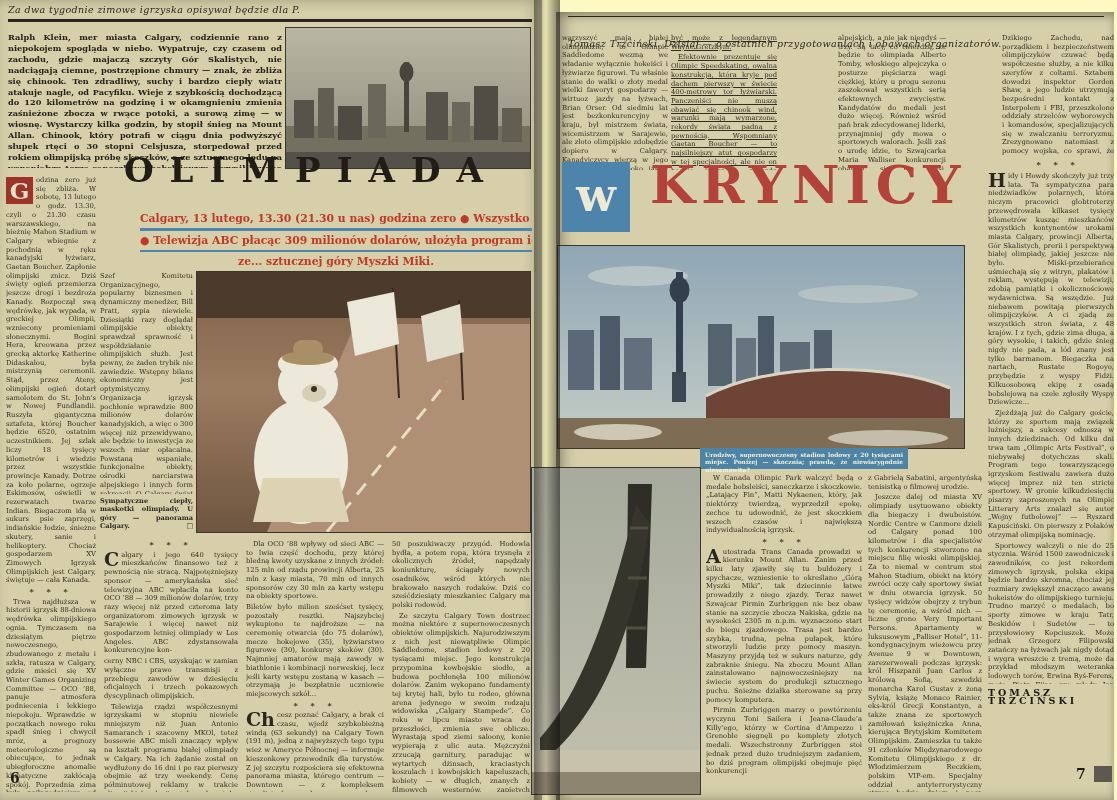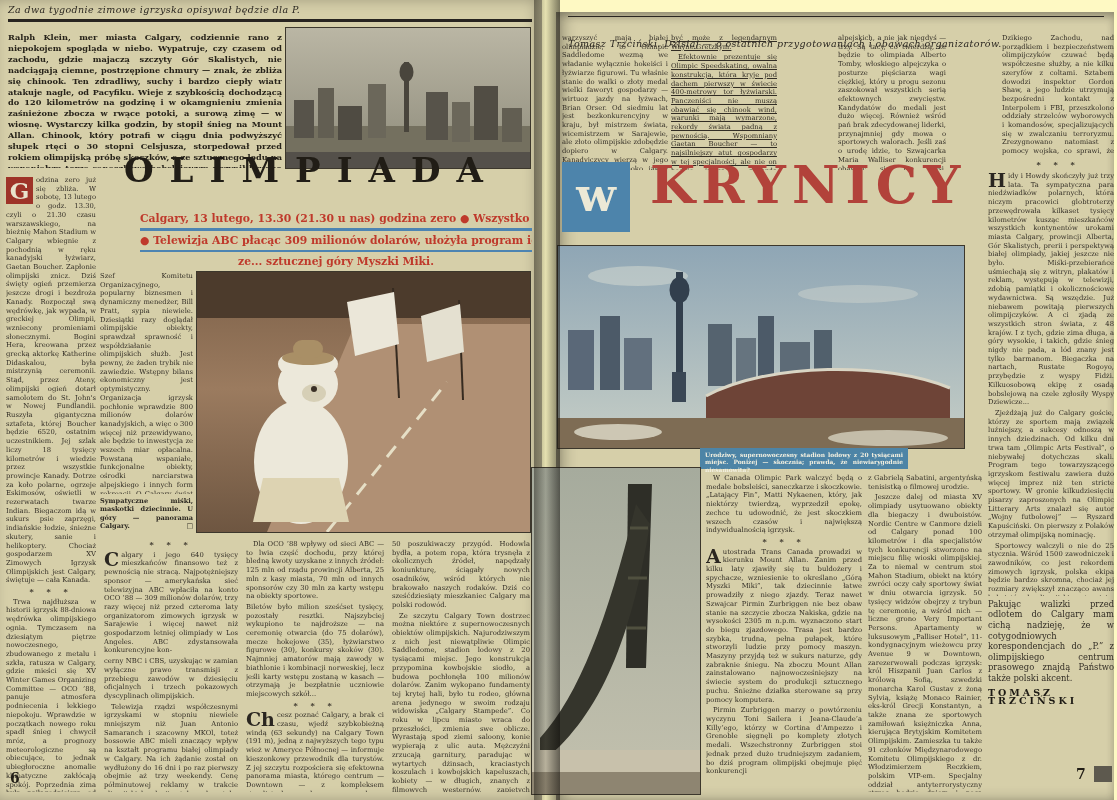--- a/index.html
+++ b/index.html
@@ -91,21 +91,21 @@
       <p><span class="dcsq">G</span><span>odzina zero już się zbliża. W sobotę, 13 lutego o godz. 13.30, czyli o 21.30 czasu warszawskiego, na bieżnię Mahon Stadium w Calgary wbiegnie z pochodnią w ręku kanadyjski łyżwiarz, Gaetan Boucher. Zapłonie olimpijski znicz. Dziś święty ogień przemierza jeszcze drogi i bezdroża Kanady. Rozpoczął swą wędrówkę, jak wypada, w greckiej Olimpii, wzniecony promieniami słonecznymi. Bogini Hera, kreowana przez grecką aktorkę Katherine Didaskalou, była mistrzynią ceremonii. Stąd, przez Ateny, olimpijski ogień dotarł samolotem do St. John's w Nowej Fundlandii. Ruszyła gigantyczna sztafeta, której Boucher będzie 6520, ostatnim uczestnikiem. Jej szlak liczy 18 tysięcy kilometrów i wiedzie przez wszystkie prowincje Kanady. Dotrze za koło polarne, ogrzeje Eskimosów, oświetli w rezerwatach twarze Indian. Biegaczom idą w sukurs psie zaprzęgi, indiańskie łodzie, śnieżne skutery, sanie i helikoptery. Chociaż gospodarzem XV Zimowych Igrzysk Olimpijskich jest Calgary, świętuje — cała Kanada.</span></p>
       <p class="stars-line">* * *</p>
       <p class="ind">Trwa najdłuższa w historii igrzysk 88-dniowa wędrówka olimpijskiego ognia. Tymczasem na dziesiątym piętrze nowoczesnego, zbudowanego z metalu i szkła, ratusza w Calgary, gdzie mieści się XV Winter Games Organizing Committee — OCO ’88, panuje atmosfera podniecenia i lekkiego niepokoju. Wprawdzie w początkach nowego roku spadł śnieg i chwycił mróz, a prognozy meteorologiczne są obiecujące, to jednak ubiegłoroczne anomalie klimatyczne zakłócają spokój. Poprzednia zima była najłagodniejsza od 150 lat, a chinook szalał częściej niż kiedykolwiek.</p>
     </div>
 
     <div class="col" style="left:100px;top:272px;width:93px;height:222px;">
       <p>Szef Komitetu Organizacyjnego, popularny biznesmen i dynamiczny menedżer, Bill Pratt, sypia niewiele. Dziesiątki razy doglądał olimpijskie obiekty, sprawdzał sprawność i współdziałanie olimpijskich służb. Jest pewny, że żaden trybik nie zawiedzie. Wstępny bilans ekonomiczny jest optymistyczny. Organizacja igrzysk pochłonie wprawdzie 800 milionów dolarów kanadyjskich, a więc o 300 więcej niż przewidywano, ale będzie to inwestycja ze wszech miar opłacalna. Powstaną wspaniałe, funkcjonalne obiekty, ośrodki narciarstwa alpejskiego i innych form rekreacji. O Calgary świat mówić i pisać będzie jeszcze długo. Igrzyska — to wyśmienita reklama.</p>
     </div>
 
     <div class="abs mini-caption" style="left:100px;top:497px;width:93px;height:36px;overflow:hidden;">
-      <span>Sympatyczne miśki, maskotki dziecinnie. U góry — panorama Calgary.</span>
+      <span>Sympatyczne ciepły, maskotki olimpiady. U góry — panorama Calgary.</span>
       <span class="endmark">□</span>
     </div>
 
     <div class="photo" style="left:197px;top:272px;width:333px;height:260px;">
       <svg width="333" height="260" viewBox="0 0 333 260" preserveAspectRatio="none">
         <defs>
             <linearGradient id="gr2" x1="0" y1="0" x2="0" y2="1">
           <stop offset="0" stop-color="#7d6149"></stop>
               <stop offset=".45" stop-color="#9b7b5f"></stop>
               <stop offset="1" stop-color="#6e5641"></stop>
@@ -255,21 +255,20 @@
     <p class="ind">Jeszcze dalej od miasta XV olimpiady usytuowano obiekty dla biegaczy i dwuboistów. Nordic Centre w Canmore dzieli od Calgary ponad 100 kilometrów i dla specjalistów tych konkurencji stworzono na miejscu filię wioski olimpijskiej. Za to niemal w centrum stoi Mahon Stadium, obiekt na który zwróci oczy cały sportowy świat w dniu otwarcia igrzysk. 50 tysięcy widzów obejrzy z trybun tę ceremonię, a wśród nich — liczne grono Very Important Persons. Apartamenty w luksusowym „Palliser Hotel”, 11-kondygnacyjnym wieżowcu przy Avenue 9 w Downtown, zarezerwowali podczas igrzysk: król Hiszpanii Juan Carlos z królową Sofią, szwedzki monarcha Karol Gustav z żoną Sylvią, książę Monaco Rainier, eks-król Grecji Konstantyn, a także znana ze sportowych zamiłowań księżniczka Anna, kierująca Brytyjskim Komitetem Olimpijskim. Zamieszka tu także 91 członków Międzynarodowego Komitetu Olimpijskiego z dr. Włodzimierzem Reczkiem, polskim VIP-em. Specjalny oddział antyterrorystyczny strzec będzie dniem i nocą szacownych gości, a dla ich bezpieczeństwa zainstalowano w hotelu najnowocześniejsze urządzenia techniczne.</p>
 
   </div>
 
   <div class="col" id="colR2" style="left:988px;top:172px;width:126px;height:534px;">
     <div class="flow">
       <p><span class="dc">H</span><span>idy i Howdy skończyły już trzy lata. Ta sympatyczna para niedźwiadków polarnych, która niczym pracowici globtroterzy przewędrowała kilkaset tysięcy kilometrów kusząc mieszkańców wszystkich kontynentów urokami miasta Calgary, prowincji Alberta, Gór Skalistych, prerii i perspektywą białej olimpiady, jakiej jeszcze nie było. Miśki-przebierańce uśmiechają się z witryn, plakatów i reklam, występują w telewizji, zdobią pamiątki i okolicznościowe wydawnictwa. Są wszędzie. Już niebawem powitają pierwszych olimpijczyków. A ci zjadą ze wszystkich stron świata, z 48 krajów. I z tych, gdzie zima długa, a góry wysokie, i takich, gdzie śnieg nigdy nie pada, a lód znany jest tylko barmanom. Biegaczka na nartach, Rustate Rogoyo, przybędzie z wyspy Fidżi. Kilkuosobową ekipę z osadą bobslejową na czele zgłosiły Wyspy Dziewicze...</span></p>
       <p class="ind">Zjeżdżają już do Calgary goście, którzy ze sportem mają związek luźniejszy, a sukcesy odnoszą w innych dziedzinach. Od kilku dni trwa tam „Olimpic Arts Festival”, o niebywałej dotychczas skali. Program tego towarzyszącego igrzyskom festiwalu zawiera dużo więcej imprez niż ten stricte sportowy. W gronie kilkudziesięciu pisarzy zaproszonych na Olimpic Litterary Arts znalazł się autor „Wojny futbolowej” — Ryszard Kapuściński. On pierwszy z Polaków otrzymał olimpijską nominację.</p>
       <p class="ind">Sportowcy walczyli o nie do 25 stycznia. Wśród 1500 zawodniczek i zawodników, co jest rekordem zimowych igrzysk, polska ekipa będzie bardzo skromna, chociaż jej rozmiary zwiększył znacząco awans hokeistów do olimpijskiego turnieju. Trudno marzyć o medalach, bo sporty zimowe w kraju Tatr, Beskidów i Sudetów — to przysłowiowy Kopciuszek. Może jednak Grzegorz Filipowski zatańczy na łyżwach jak nigdy dotąd i wygra wreszcie z tremą, może da przykład młodszym weteranka lodowych torów, Erwina Ryś-Ferens, może Piotr Fijas czy młody Jan Kowal, zauroczeni Matti Nykaenenem, wyciągną szczęśliwy los w loteryjnej grze, jaką bywają czasem konkursy skoków?</p>
     </div>
-    <div class="closing">Pakując walizki przed odlotem do Calgary mam cichą nadzieję, że w cotygodniowych korespondencjach do „P.” z olimpijskiego centrum prasowego znajdą Państwo także polski akcent.</div>
     <div class="byline">TOMASZ TRZCIŃSKI</div>
   </div>
 
   <div class="abs pagenum" style="left:1076px;top:766px;">7</div>
   <div class="abs" id="page7-badge"></div>
 
   <div id="fold"></div>
 </div>
 
 </body></html>

